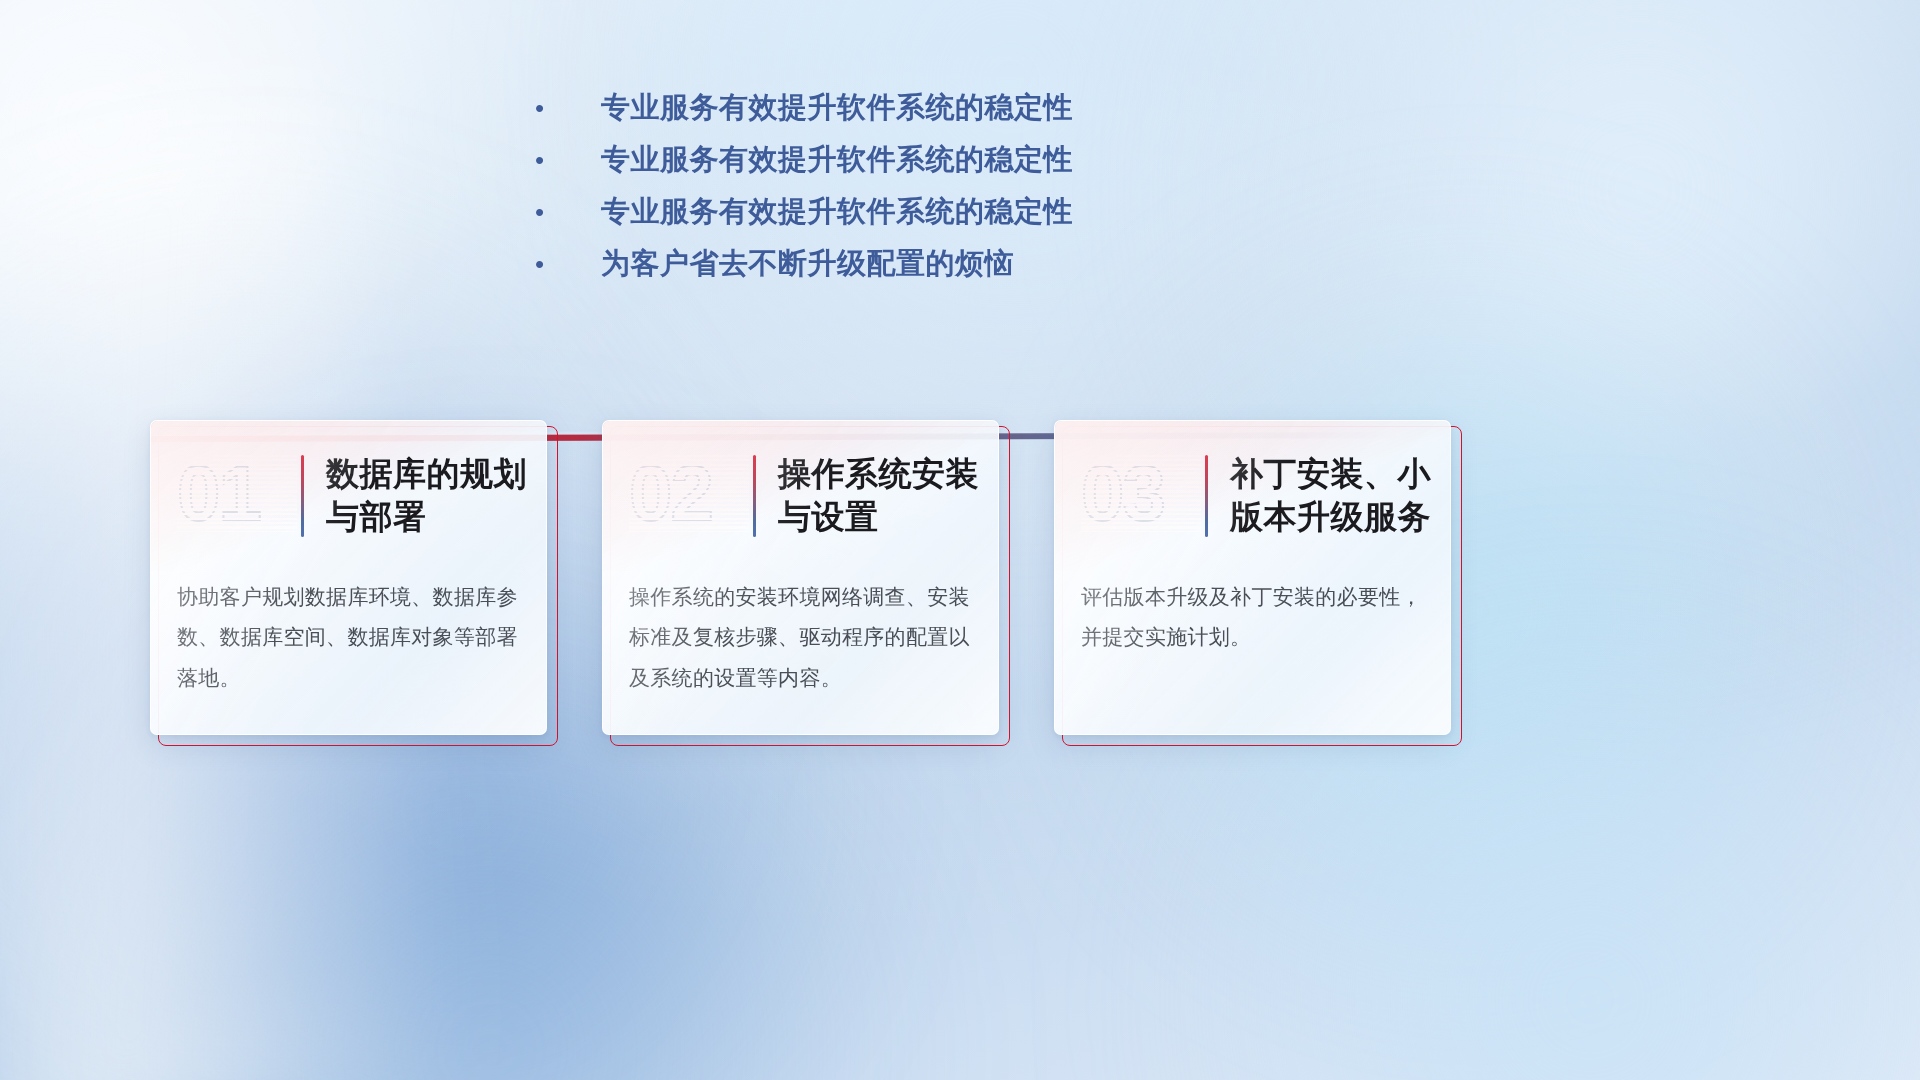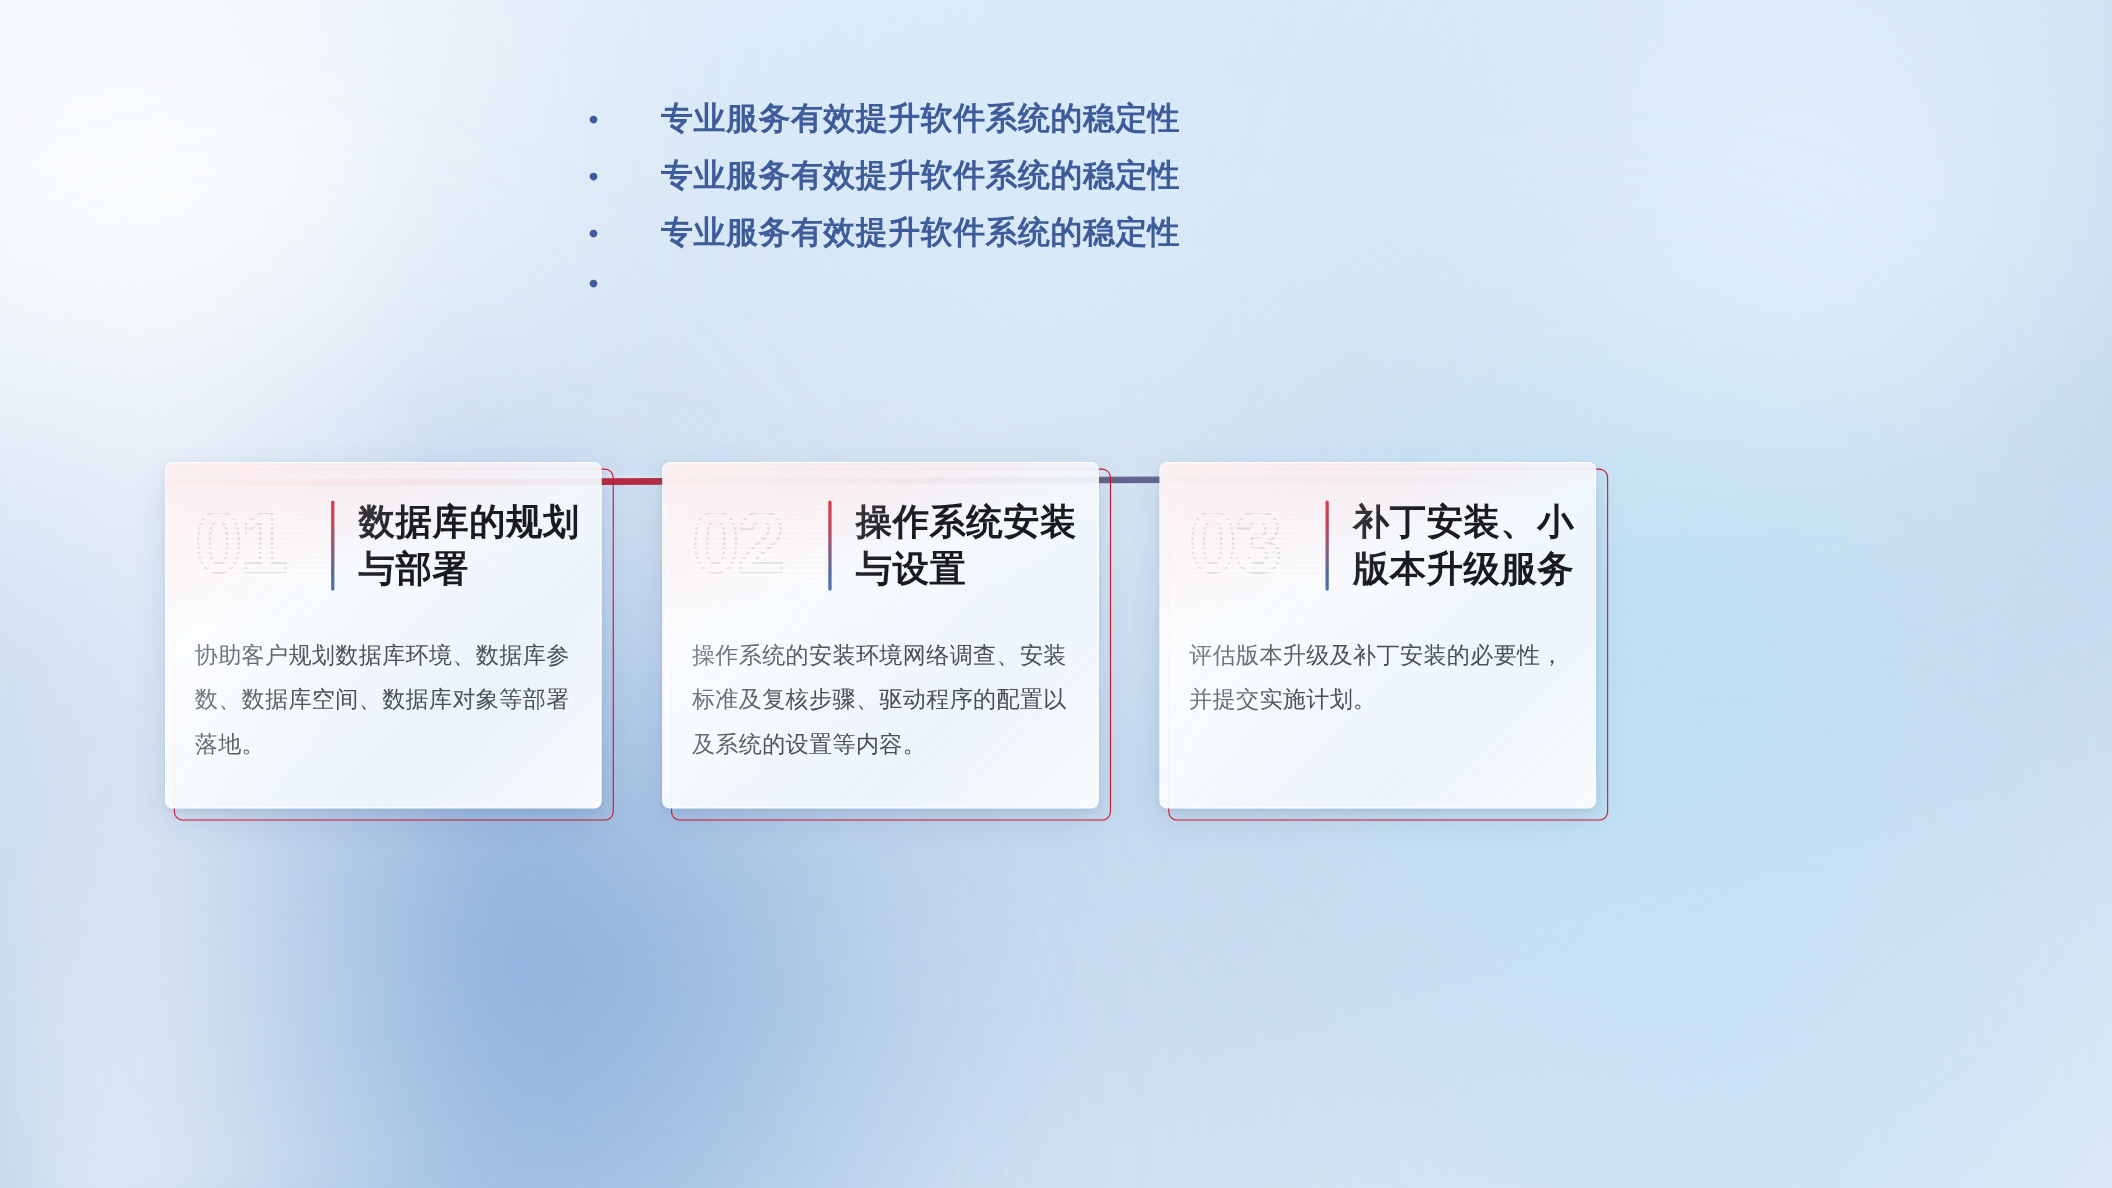--- a/index.html
+++ b/index.html
@@ -194,20 +194,21 @@
     <span class="bullet-text">专业服务有效提升软件系统的稳定性</span>
   </div>
 
   <div class="bullet-row">
     <span class="bullet-dot">•</span>
     <span class="bullet-text">专业服务有效提升软件系统的稳定性</span>
   </div>
 
   <div class="bullet-row">
     <span class="bullet-dot">•</span>
+    <span class="bullet-text">为客户省去不断升级配置的烦恼</span>
   </div>
 
 </div>
 
 <div id="divider">
   <div class="taper-top"></div>
   <div class="taper-sheen"></div>
 </div>
 
 <div id="cards">

